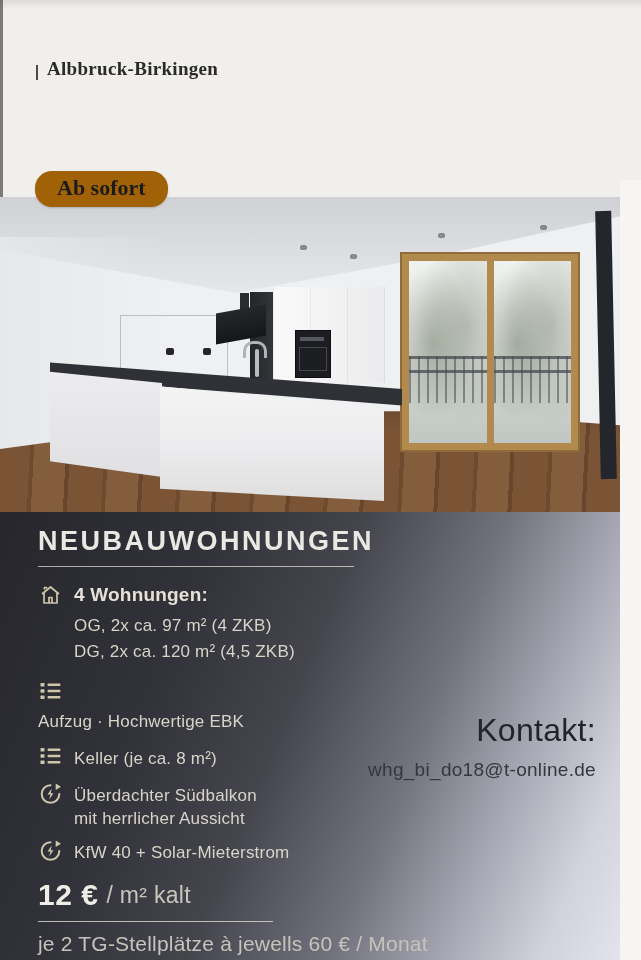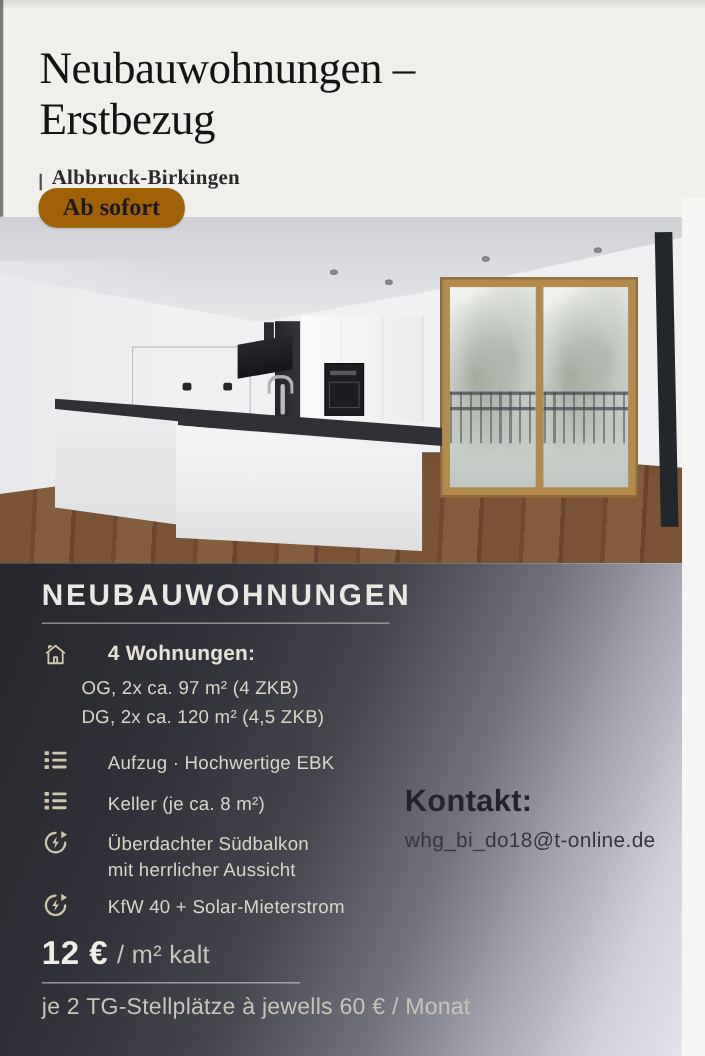--- a/index.html
+++ b/index.html
@@ -89,49 +89,45 @@
   .panel{
     position:absolute;left:0;top:512px;width:620px;height:448px;
     background:linear-gradient(112deg,#26262c 0%,#32323a 28%,#45454e 46%,#73737e 64%,#a8a8b4 78%,#d2d2dd 90%,#e3e3ed 100%);
     color:#d9d4c8; padding:14px 0 0 38px; box-sizing:border-box;
   }
   .panel h2{
     margin:0; font-size:27px; font-weight:700; letter-spacing:2.5px;
     color:#eae8e2;
   }
   .rule{width:316px;height:1px;background:rgba(222,220,214,.75);margin:9px 0 15px 0;}
-  .feat{display:flex;align-items:flex-start;margin-bottom:11px;gap:24px;}
+  .feat{display:flex;align-items:flex-start;margin-bottom:11px;}
   .feat .ico{width:27px;flex:0 0 27px;margin-right:9px;padding-top:1px;}
   .feat .ico svg{display:block;}
   .feat-label{font-size:19px;font-weight:700;color:#e6e2d7;letter-spacing:.2px;padding-top:2px;}
   .feat-text{font-size:17px;color:#d9d4c8;letter-spacing:.2px;line-height:23px;padding-top:3px;}
   .sublines{margin:6px 0 2px 36px;font-size:17px;line-height:26px;color:#d9d4c8;letter-spacing:.2px;}
   .price-row{margin-top:14px;display:flex;align-items:center;}
   .price-amount{font-size:30px;font-weight:700;color:#f0ede6;letter-spacing:.5px;}
   .price-unit{font-size:23px;color:#c9c5bb;margin-left:8px;letter-spacing:.3px;}
   .price-rule{width:235px;height:1px;background:rgba(222,220,214,.8);margin:9px 0 10px 0;}
   .parking{font-size:21px;color:#c7c3ba;letter-spacing:.2px;}
   .contact{position:absolute;left:368px;top:200px;}
-  .contact-heading{font-size:28px;font-weight:700;color:#23232b;letter-spacing:.3px;}
+  .contact-heading{font-size:32px;font-weight:400;color:#23232b;letter-spacing:.3px;text-align:right;}
   .contact-email{font-size:19px;color:#36363e;margin-top:10px;letter-spacing:.3px;}
 </style>
 </head>
 <body>
 
 <div class="page">
 
   <div class="edge-top"></div>
   <div class="edge-left"></div>
   <div class="edge-right"></div>
 
   <div class="header">
-    <h1 class="title">
-      <span>Neubauwohnungen –</span><br>
-      <span>Erstbezug</span>
-    </h1>
     <div class="location-row">
       <span class="loc-bar"></span>
       <span class="location">Albbruck-Birkingen</span>
     </div>
   </div>
 
   <div class="badge">Ab sofort</div>
 
   <div class="photo">
     <div class="ph ph-ceiling"></div>
@@ -188,21 +184,21 @@
           <path d="M6 6.5 V4.5 H8 V5.4"></path>
         </svg>
       </span>
       <span class="feat-label">4 Wohnungen:</span>
     </div>
     <div class="sublines">
       <div>OG, 2x ca. 97 m² (4 ZKB)</div>
       <div>DG, 2x ca. 120 m² (4,5 ZKB)</div>
     </div>
 
-    <div class="feat" style="margin-top:14px;">
+    <div class="feat" style="margin-top:14px;flex-direction:column;">
       <span class="ico">
         <svg width="25" height="22" viewBox="0 0 24 22" fill="#cfc6ab">
           <rect x="2" y="3" width="4" height="3.4" rx="0.6"></rect>
             <rect x="9" y="3.4" width="13" height="2.6" rx="1"></rect>
           <rect x="2" y="9.3" width="4" height="3.4" rx="0.6"></rect>
             <rect x="9" y="9.7" width="13" height="2.6" rx="1"></rect>
           <rect x="2" y="15.6" width="4" height="3.4" rx="0.6"></rect>
             <rect x="9" y="16" width="13" height="2.6" rx="1"></rect>
         </svg>
       </span>

